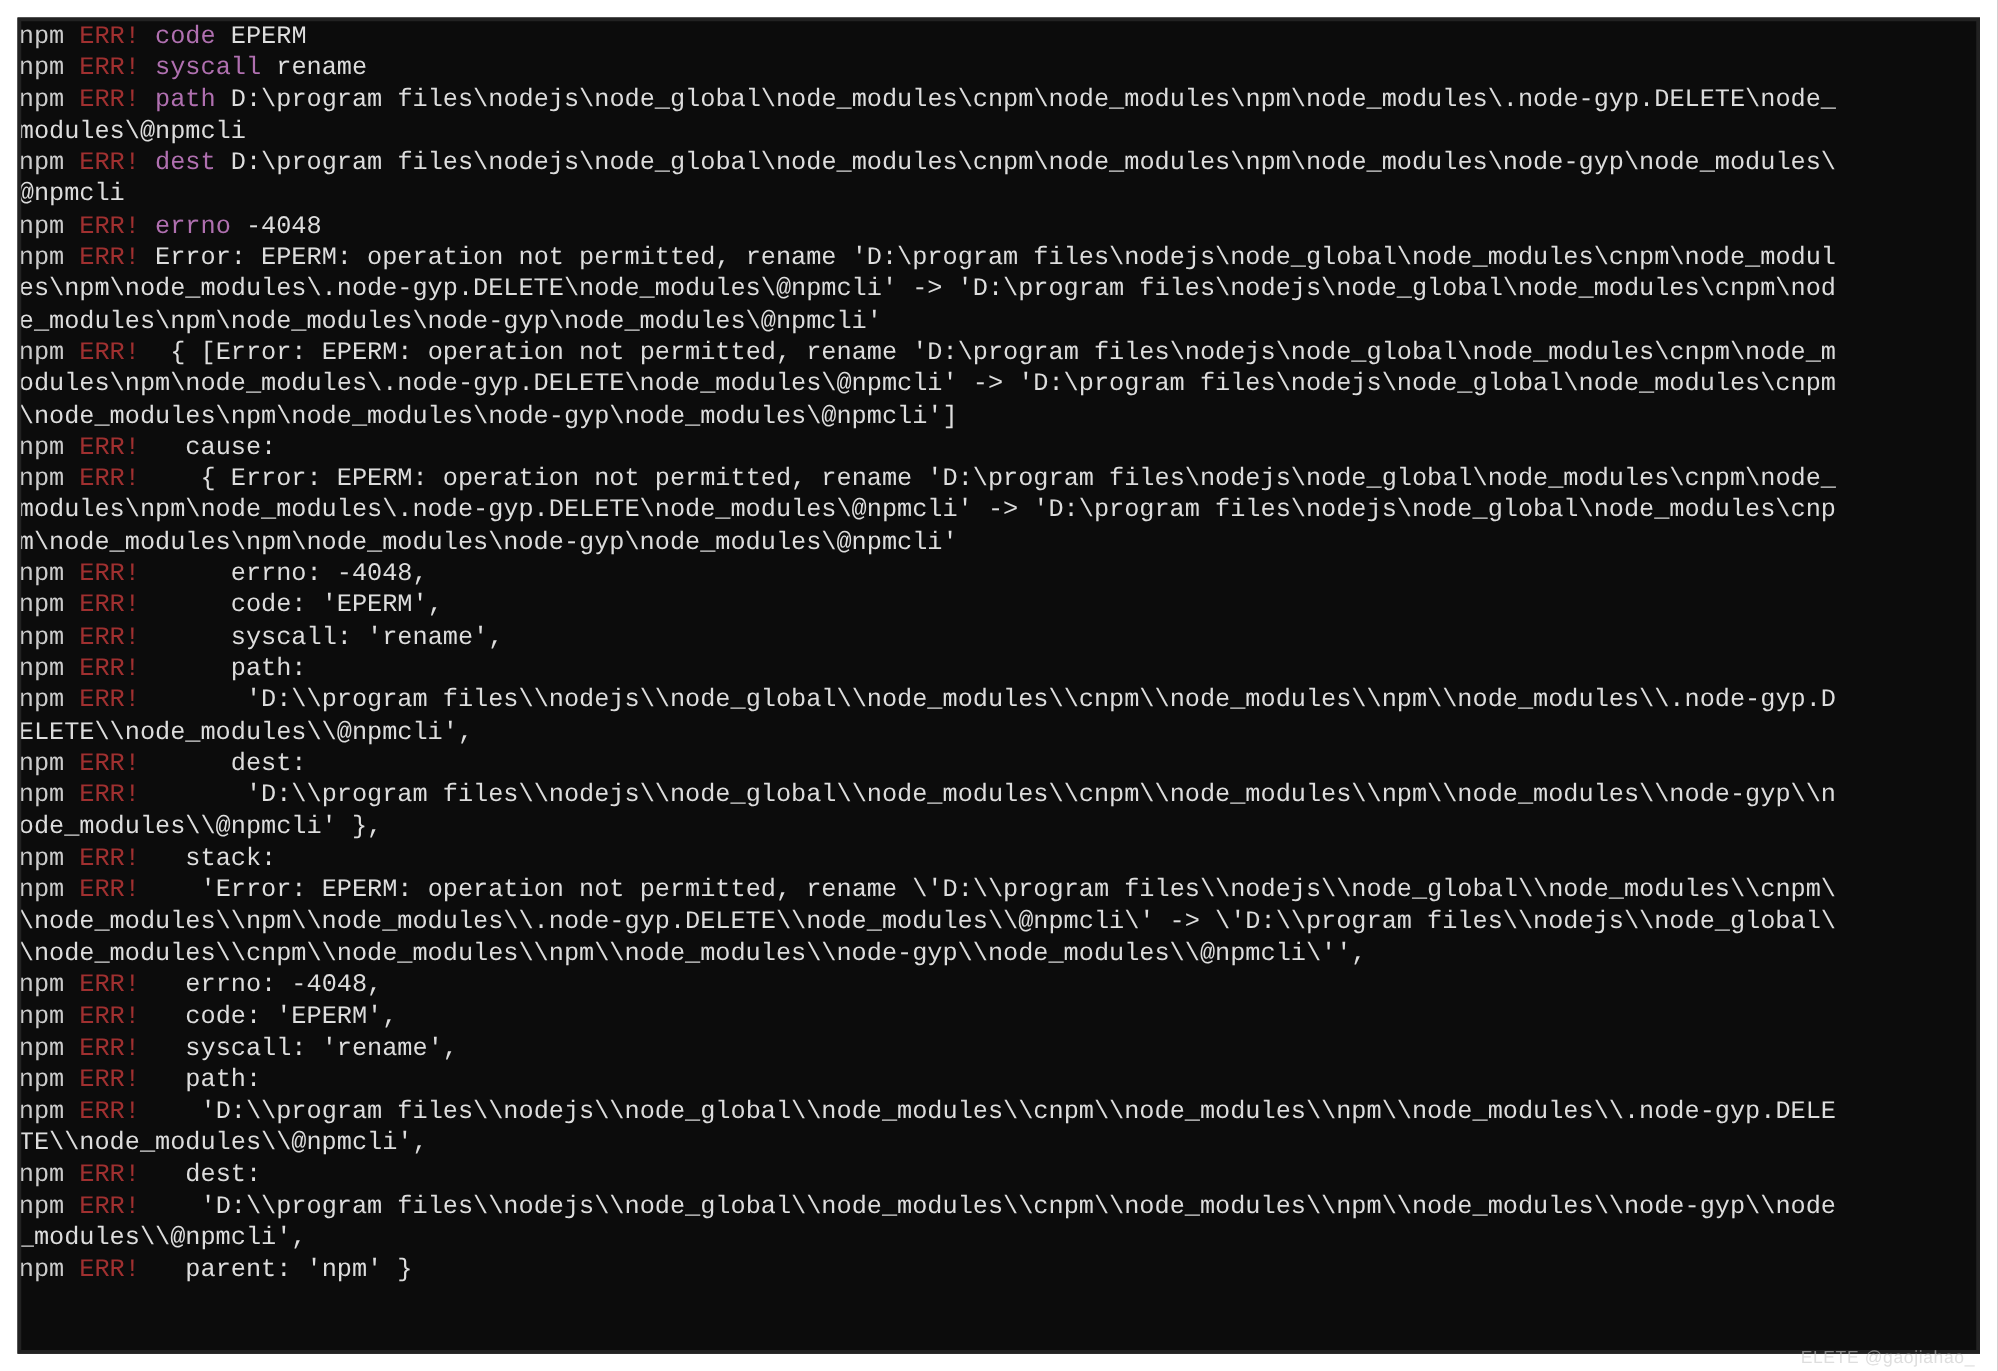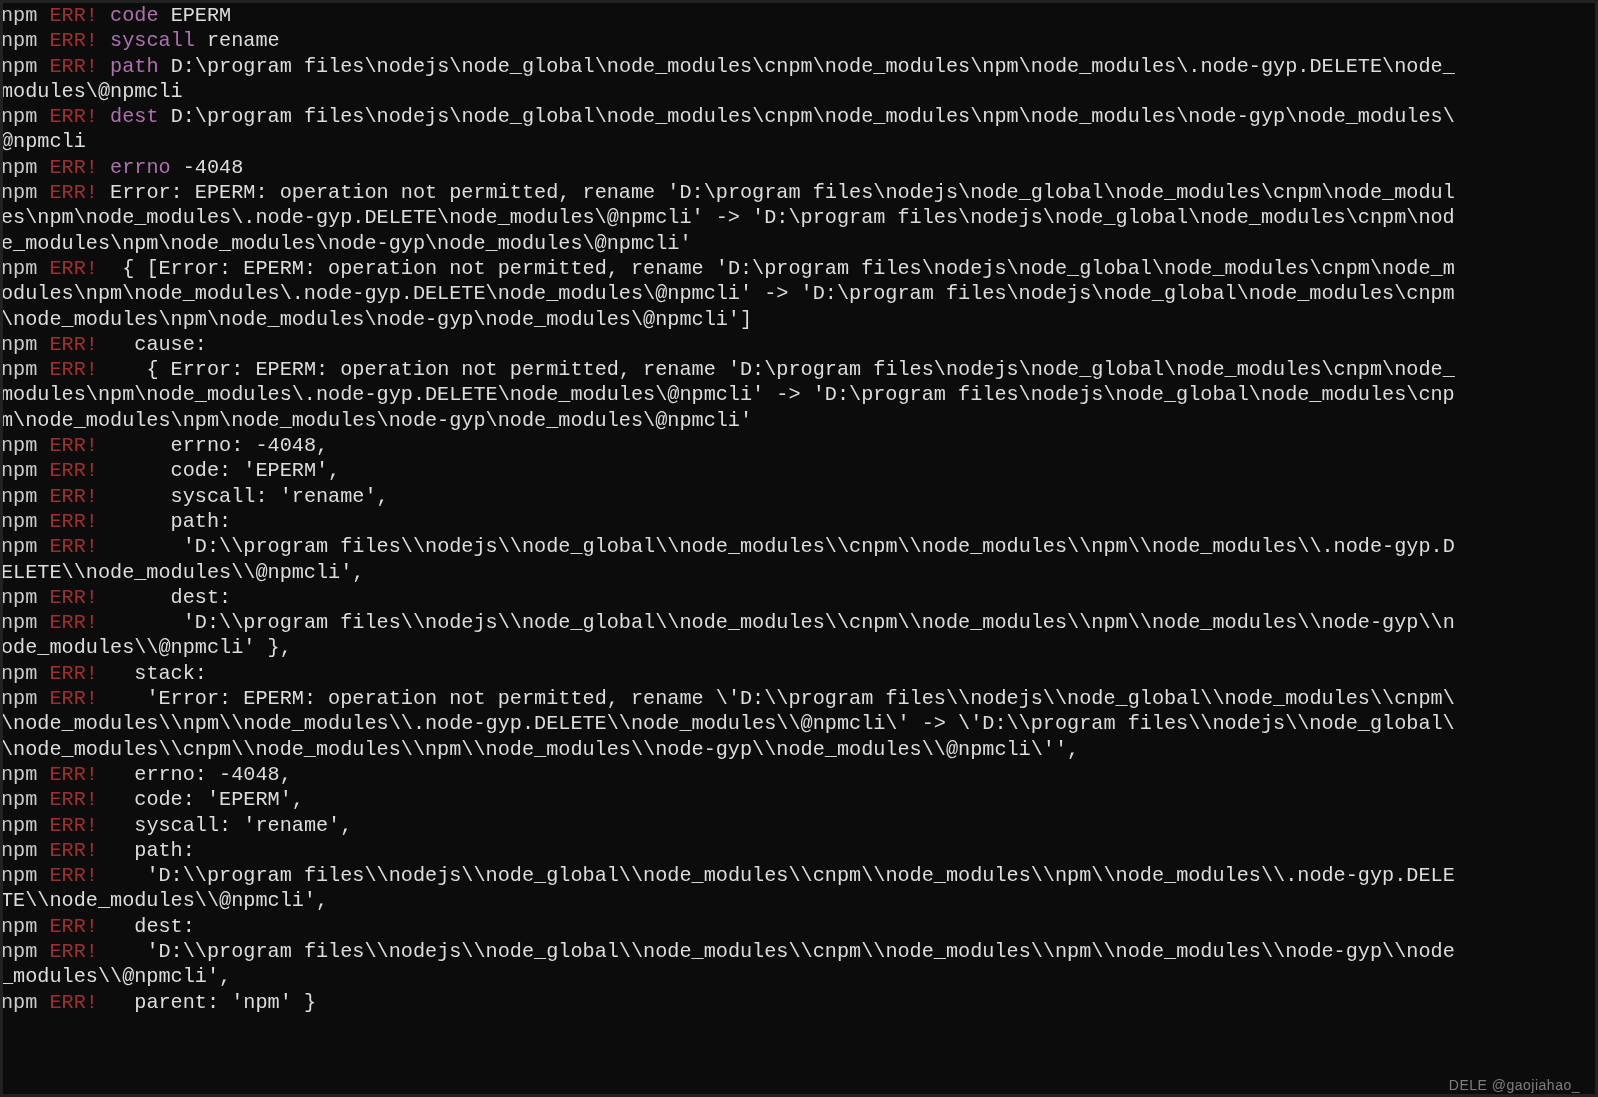--- a/index.html
+++ b/index.html
@@ -8,20 +8,21 @@
     background: #fff;
     width: 1598px;
     height: 1097px;
     overflow: hidden;
   }
   .outer-frame {
     box-sizing: border-box;
     width: 1598px;
     height: 1097px;
     background: #fff;
+    padding: 14px;
     position: relative;
   }
   .inner-frame {
     box-sizing: border-box;
     width: 100%;
     height: 100%;
     border: 3px solid #222;
     background: #0c0c0c;
     overflow: hidden;
     position: relative;
@@ -51,14 +52,14 @@
     letter-spacing: 0.5px;
   }
 </style>
 </head>
 <body>
 
 <div class="outer-frame">
   <div class="inner-frame">
     <div class="terminal" id="terminal"><div><span class="npm">npm</span><span class="txt"> </span><span class="err">ERR!</span><span class="txt"> </span><span class="key">code</span><span class="txt"> EPERM</span></div><div><span class="npm">npm</span><span class="txt"> </span><span class="err">ERR!</span><span class="txt"> </span><span class="key">syscall</span><span class="txt"> rename</span></div><div><span class="npm">npm</span><span class="txt"> </span><span class="err">ERR!</span><span class="txt"> </span><span class="key">path</span><span class="txt"> D:\program files\nodejs\node_global\node_modules\cnpm\node_modules\npm\node_modules\.node-gyp.DELETE\node_</span></div><div><span class="txt">modules\@npmcli</span></div><div><span class="npm">npm</span><span class="txt"> </span><span class="err">ERR!</span><span class="txt"> </span><span class="key">dest</span><span class="txt"> D:\program files\nodejs\node_global\node_modules\cnpm\node_modules\npm\node_modules\node-gyp\node_modules\</span></div><div><span class="txt">@npmcli</span></div><div><span class="npm">npm</span><span class="txt"> </span><span class="err">ERR!</span><span class="txt"> </span><span class="key">errno</span><span class="txt"> -4048</span></div><div><span class="npm">npm</span><span class="txt"> </span><span class="err">ERR!</span><span class="txt"> Error: EPERM: operation not permitted, rename 'D:\program files\nodejs\node_global\node_modules\cnpm\node_modul</span></div><div><span class="txt">es\npm\node_modules\.node-gyp.DELETE\node_modules\@npmcli' -&gt; 'D:\program files\nodejs\node_global\node_modules\cnpm\nod</span></div><div><span class="txt">e_modules\npm\node_modules\node-gyp\node_modules\@npmcli'</span></div><div><span class="npm">npm</span><span class="txt"> </span><span class="err">ERR!</span><span class="txt">  { [Error: EPERM: operation not permitted, rename 'D:\program files\nodejs\node_global\node_modules\cnpm\node_m</span></div><div><span class="txt">odules\npm\node_modules\.node-gyp.DELETE\node_modules\@npmcli' -&gt; 'D:\program files\nodejs\node_global\node_modules\cnpm</span></div><div><span class="txt">\node_modules\npm\node_modules\node-gyp\node_modules\@npmcli']</span></div><div><span class="npm">npm</span><span class="txt"> </span><span class="err">ERR!</span><span class="txt">   cause:</span></div><div><span class="npm">npm</span><span class="txt"> </span><span class="err">ERR!</span><span class="txt">    { Error: EPERM: operation not permitted, rename 'D:\program files\nodejs\node_global\node_modules\cnpm\node_</span></div><div><span class="txt">modules\npm\node_modules\.node-gyp.DELETE\node_modules\@npmcli' -&gt; 'D:\program files\nodejs\node_global\node_modules\cnp</span></div><div><span class="txt">m\node_modules\npm\node_modules\node-gyp\node_modules\@npmcli'</span></div><div><span class="npm">npm</span><span class="txt"> </span><span class="err">ERR!</span><span class="txt">      errno: -4048,</span></div><div><span class="npm">npm</span><span class="txt"> </span><span class="err">ERR!</span><span class="txt">      code: 'EPERM',</span></div><div><span class="npm">npm</span><span class="txt"> </span><span class="err">ERR!</span><span class="txt">      syscall: 'rename',</span></div><div><span class="npm">npm</span><span class="txt"> </span><span class="err">ERR!</span><span class="txt">      path:</span></div><div><span class="npm">npm</span><span class="txt"> </span><span class="err">ERR!</span><span class="txt">       'D:\\program files\\nodejs\\node_global\\node_modules\\cnpm\\node_modules\\npm\\node_modules\\.node-gyp.D</span></div><div><span class="txt">ELETE\\node_modules\\@npmcli',</span></div><div><span class="npm">npm</span><span class="txt"> </span><span class="err">ERR!</span><span class="txt">      dest:</span></div><div><span class="npm">npm</span><span class="txt"> </span><span class="err">ERR!</span><span class="txt">       'D:\\program files\\nodejs\\node_global\\node_modules\\cnpm\\node_modules\\npm\\node_modules\\node-gyp\\n</span></div><div><span class="txt">ode_modules\\@npmcli' },</span></div><div><span class="npm">npm</span><span class="txt"> </span><span class="err">ERR!</span><span class="txt">   stack:</span></div><div><span class="npm">npm</span><span class="txt"> </span><span class="err">ERR!</span><span class="txt">    'Error: EPERM: operation not permitted, rename \'D:\\program files\\nodejs\\node_global\\node_modules\\cnpm\</span></div><div><span class="txt">\node_modules\\npm\\node_modules\\.node-gyp.DELETE\\node_modules\\@npmcli\' -&gt; \'D:\\program files\\nodejs\\node_global\</span></div><div><span class="txt">\node_modules\\cnpm\\node_modules\\npm\\node_modules\\node-gyp\\node_modules\\@npmcli\'',</span></div><div><span class="npm">npm</span><span class="txt"> </span><span class="err">ERR!</span><span class="txt">   errno: -4048,</span></div><div><span class="npm">npm</span><span class="txt"> </span><span class="err">ERR!</span><span class="txt">   code: 'EPERM',</span></div><div><span class="npm">npm</span><span class="txt"> </span><span class="err">ERR!</span><span class="txt">   syscall: 'rename',</span></div><div><span class="npm">npm</span><span class="txt"> </span><span class="err">ERR!</span><span class="txt">   path:</span></div><div><span class="npm">npm</span><span class="txt"> </span><span class="err">ERR!</span><span class="txt">    'D:\\program files\\nodejs\\node_global\\node_modules\\cnpm\\node_modules\\npm\\node_modules\\.node-gyp.DELE</span></div><div><span class="txt">TE\\node_modules\\@npmcli',</span></div><div><span class="npm">npm</span><span class="txt"> </span><span class="err">ERR!</span><span class="txt">   dest:</span></div><div><span class="npm">npm</span><span class="txt"> </span><span class="err">ERR!</span><span class="txt">    'D:\\program files\\nodejs\\node_global\\node_modules\\cnpm\\node_modules\\npm\\node_modules\\node-gyp\\node</span></div><div><span class="txt">_modules\\@npmcli',</span></div><div><span class="npm">npm</span><span class="txt"> </span><span class="err">ERR!</span><span class="txt">   parent: 'npm' }</span></div></div>
   </div>
-  <div class="watermark">DELE @gaojiahao_</div>
+  <div class="watermark">ELETE @gaojiahao_</div>
 </div>
 
 </body></html>

